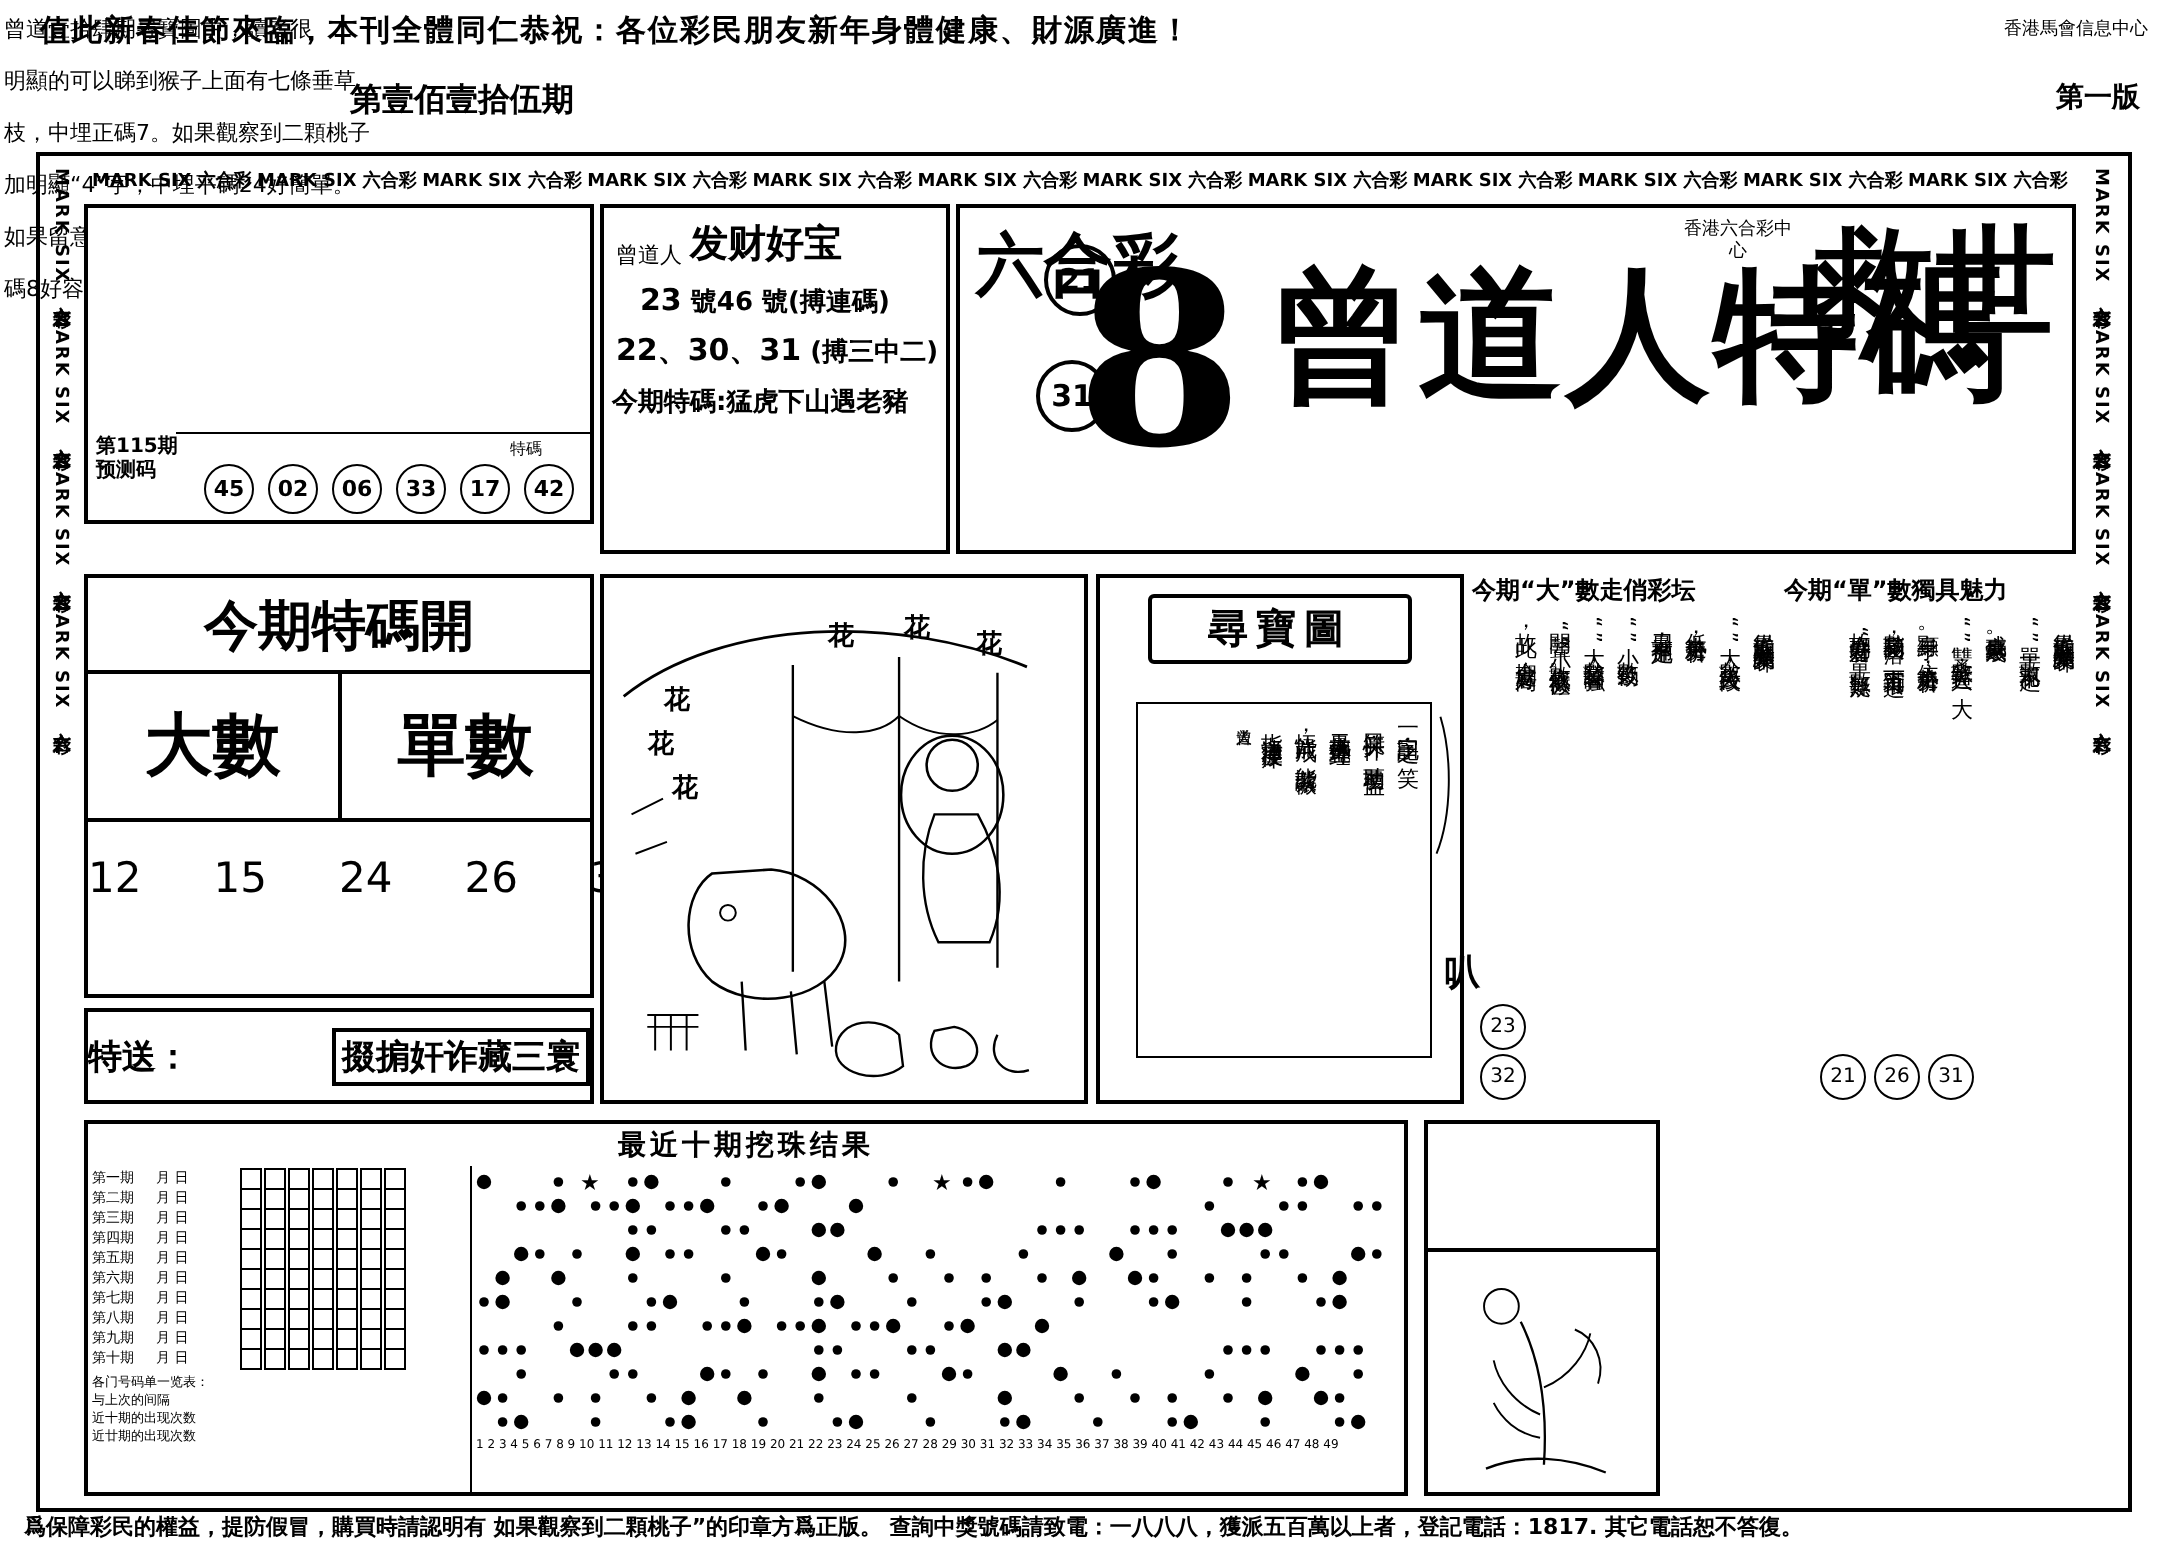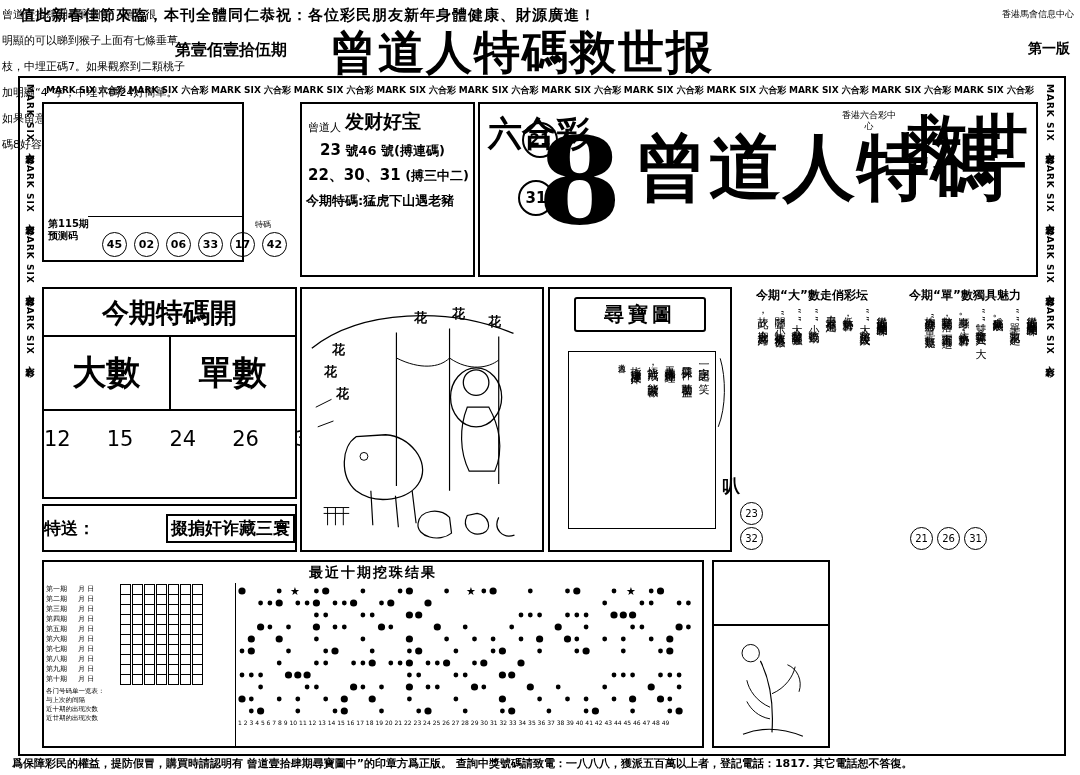--- a/index.html
+++ b/index.html
@@ -30,21 +30,21 @@
            margin:6px 0 0 3px;white-space:nowrap;}
 
   
   .mstrip{position:absolute;left:42px;top:76px;width:996px;height:20px;display:flex;
           justify-content:space-between;align-items:center;padding:0 4px;box-sizing:border-box;}
   .mstrip span{font-size:9px;font-weight:bold;white-space:nowrap;}
 
   
   .blk{position:absolute;border:2px solid #000;box-sizing:border-box;background:#fff;}
 
-  #pred-box{left:42px;top:98px;width:202px;height:160px;padding-left:44px;}
+  #pred-box{left:42px;top:98px;width:255px;height:160px;padding-left:44px;}
   #pred-box .inner-top{height:112px;border-bottom:1px solid #000;}
   .pred-label{position:absolute;left:4px;top:114px;font-size:10px;line-height:12px;font-weight:bold;}
   .balls{position:absolute;left:58px;top:128px;display:flex;gap:7px;align-items:center;}
   .ball{width:23px;height:23px;border:1px solid #000;border-radius:50%;display:flex;align-items:center;
         justify-content:center;font-size:11px;font-weight:bold;}
   .tecode{position:absolute;left:211px;top:116px;font-size:8px;line-height:9px;text-align:center;width:16px;}
 
   
   #lucky-box{left:300px;top:98px;width:175px;height:175px;}
   #lucky-box .lh{display:flex;align-items:flex-end;gap:4px;padding:5px 0 0 6px;}
@@ -93,21 +93,21 @@
   .tt{margin:8px auto 0;width:128px;border:2px solid #000;border-radius:3px;text-align:center;font-size:20px;
       font-weight:bold;padding:2px 0;font-family:"DejaVu Serif",serif;letter-spacing:4px;}
   .poem{position:absolute;left:18px;top:62px;width:148px;height:178px;border:1px solid #000;
         display:flex;flex-direction:row-reverse;justify-content:flex-start;gap:2px;padding:6px 4px;box-sizing:border-box;}
   .poem .col{writing-mode:vertical-rl;font-size:11px;line-height:15px;letter-spacing:1px;white-space:nowrap;}
   .poem .sig{writing-mode:vertical-rl;font-size:8px;margin-left:auto;}
 
   
   #col-da{left:736px;top:283px;width:152px;height:265px;border:none;}
   #col-dan{left:892px;top:283px;width:146px;height:265px;border:none;}
-  .colhead{font-size:12px;font-weight:bold;text-align:center;margin-bottom:4px;}
+  .colhead{font-size:12px;font-weight:bold;text-align:left;margin-bottom:4px;}
   .vtext{display:flex;flex-direction:row-reverse;justify-content:flex-start;gap:3px;height:228px;}
   .vtext .col{writing-mode:vertical-rl;font-size:11px;line-height:14px;letter-spacing:1px;}
   .cirrow{position:absolute;bottom:4px;display:flex;gap:4px;}
   .cir{width:21px;height:21px;border:1px solid #000;border-radius:50%;display:flex;align-items:center;
        justify-content:center;font-size:10px;}
   .shout{position:absolute;left:722px;top:470px;font-size:18px;font-weight:bold;}
 
   
   #results-box{left:42px;top:556px;width:662px;height:188px;}
   .rt-title{text-align:center;font-size:14px;font-weight:bold;padding:2px 0 1px;
@@ -139,21 +139,20 @@
 
 <div class="page">
 
   <div class="topline">
     <span class="t1">值此新春佳節來臨，本刊全體同仁恭祝：各位彩民朋友新年身體健康、財源廣進！</span>
     <span class="t2">香港馬會信息中心</span>
   </div>
 
   <div class="masthead">
     <div class="issue">第壹佰壹拾伍期</div>
-    <div class="mast-title">曾道人特碼救世报</div>
     <div class="edition">第一版</div>
   </div>
 
   <div class="frame"></div>
 
   <div class="rail left">
     <div class="v">MARK SIX 六合彩</div>
     <div class="v">MARK SIX 六合彩</div>
     <div class="v">MARK SIX 六合彩</div>
     <div class="v">MARK SIX 六合彩</div>
@@ -683,17 +682,17 @@
   <div id="note-box">
     <div class="note-p">曾道壹拾肆期尋寶圖中，讀者很</div>
     <div class="note-p">明顯的可以睇到猴子上面有七條垂草</div>
     <div class="note-p">枝，中埋正碼7。如果觀察到二顆桃子</div>
     <div class="note-p">加明顯“4”字，中埋平碼24好簡單。</div>
     <div class="note-p">如果留意到左邊有八片草葉，中埋正</div>
     <div class="note-p">碼8好容易。</div>
   </div>
 
   <div class="footer">
-    <span class="f1">爲保障彩民的權益，提防假冒，購買時請認明有 曾道壹拾肆期尋寶圖中”的印章方爲正版。</span>
+    <span class="f1">爲保障彩民的權益，提防假冒，購買時請認明有 如果觀察到二顆桃子”的印章方爲正版。</span>
     <span>查詢中獎號碼請致電：一八八八，獲派五百萬以上者，登記電話：1817.  其它電話恕不答復。</span>
   </div>
 
 </div>
 
 </body></html>

